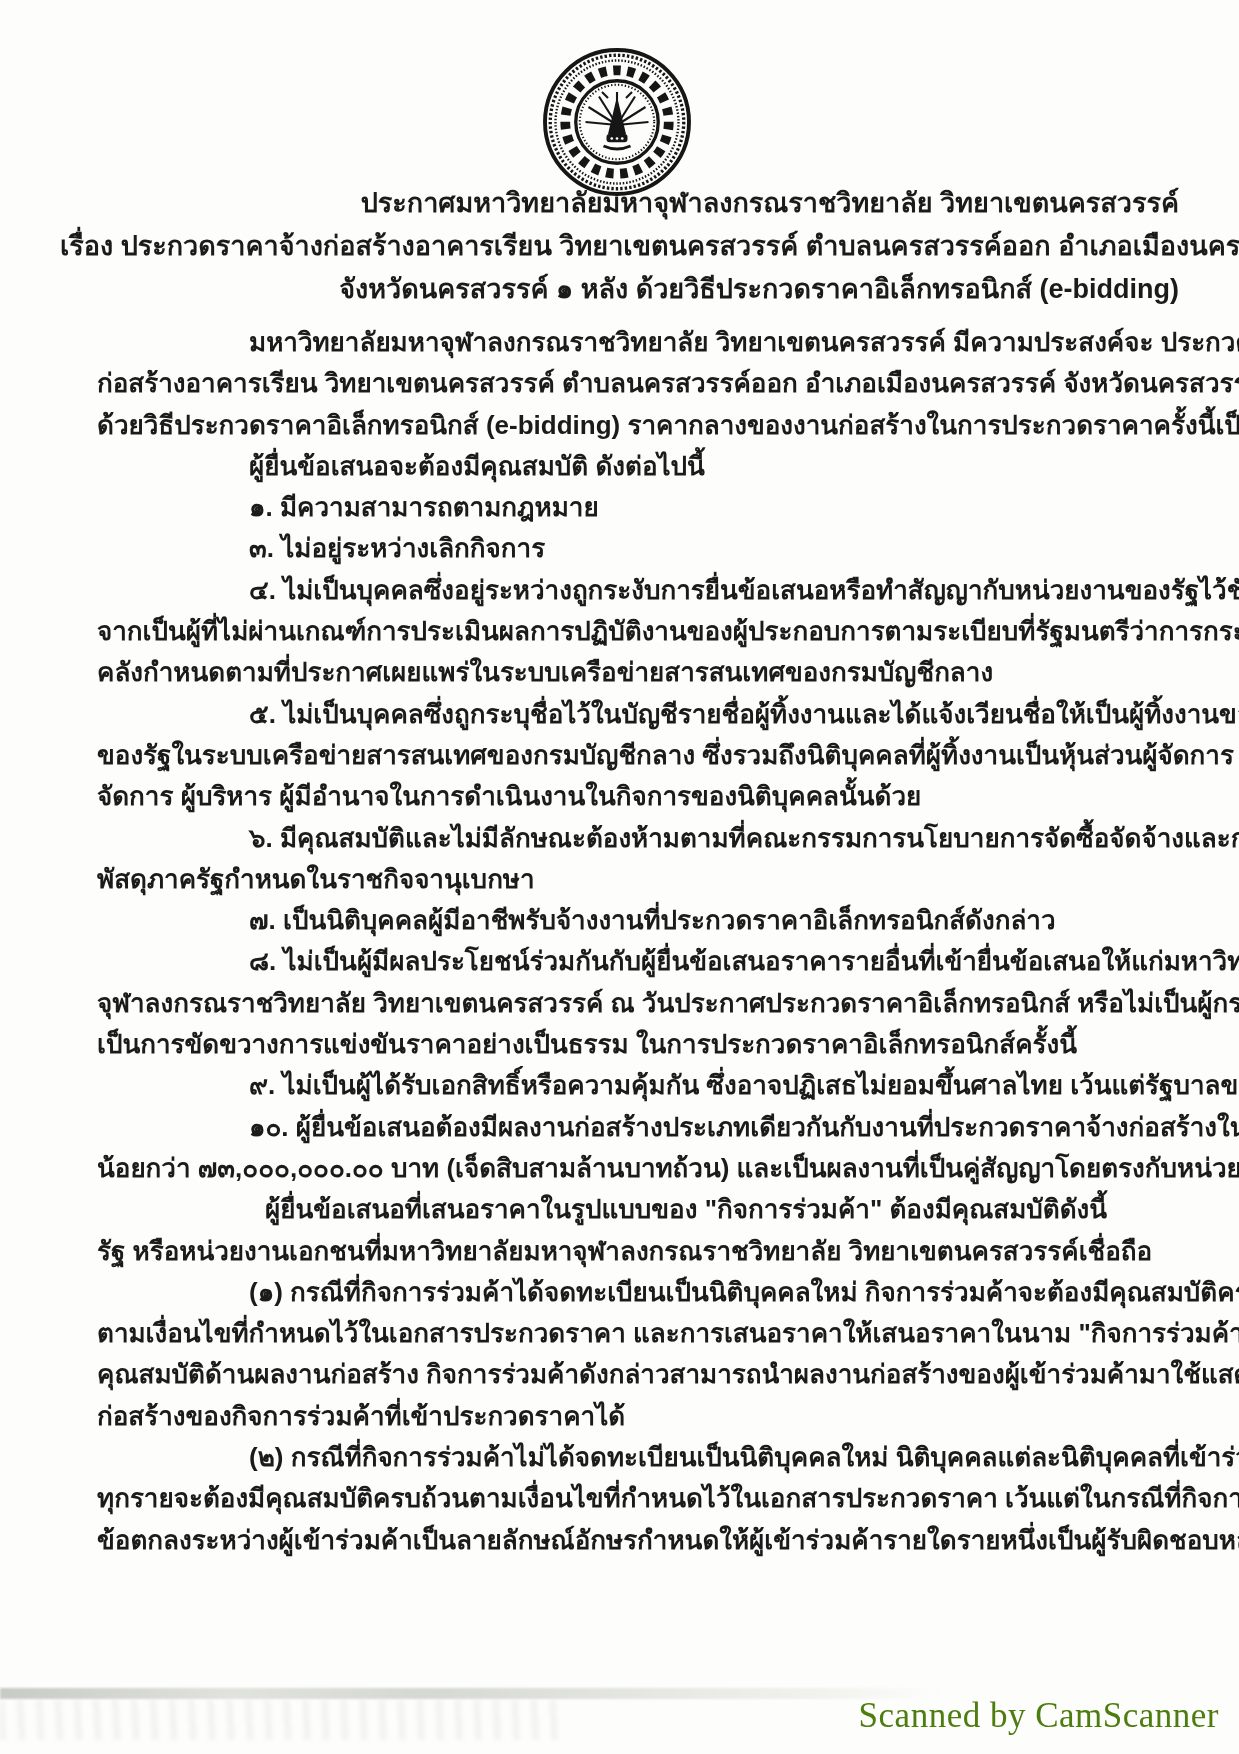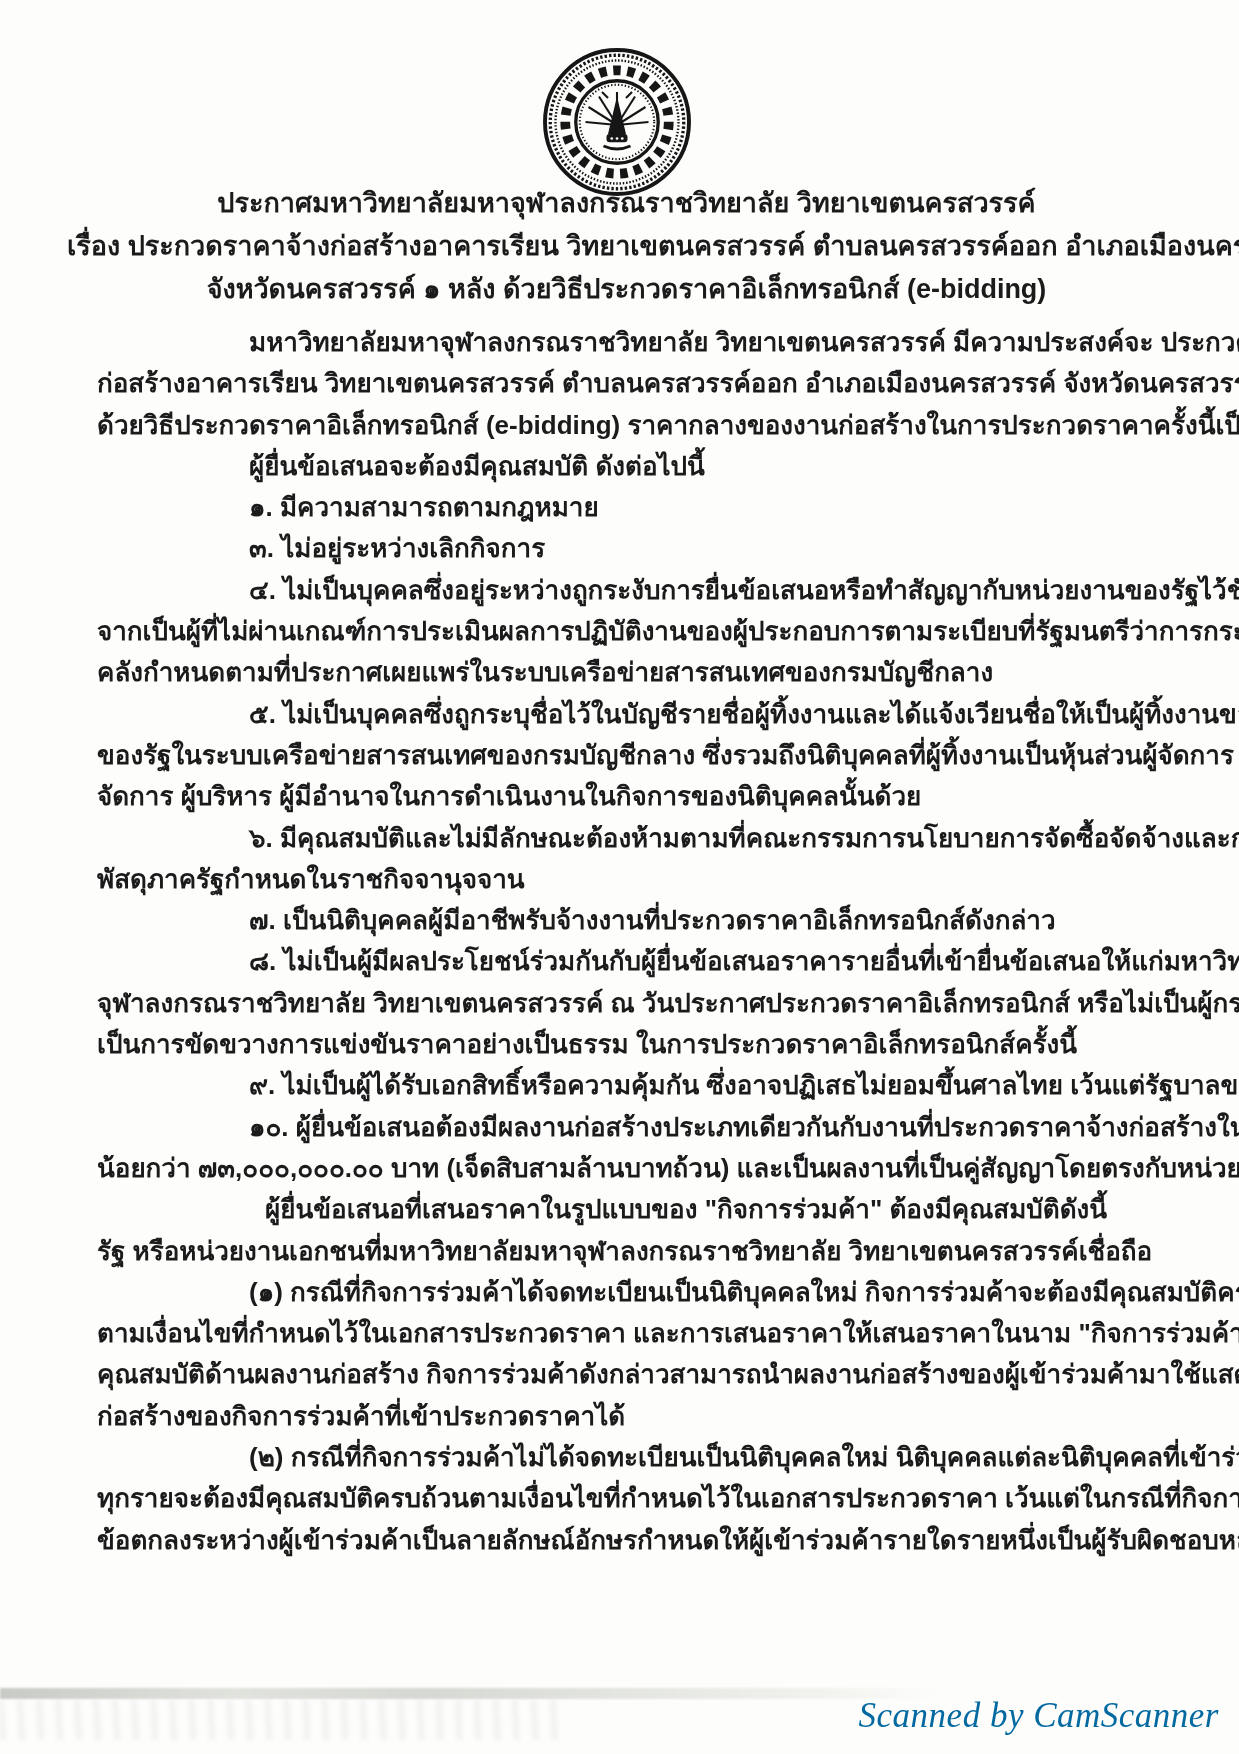--- a/index.html
+++ b/index.html
@@ -1,38 +1,38 @@
 <!DOCTYPE html>
 <html><head>
 <meta charset="utf-8">
 <style>
   html,body{margin:0;padding:0;background:#ffffff;}
   .page{
     position:relative;width:1239px;height:1754px;background:#fdfdfc;overflow:hidden;
     font-family:"Liberation Sans",sans-serif;color:#1b1b1b;
   }
   .seal{position:absolute;left:542px;top:46px;width:150px;height:152px;}
-  .titles{position:absolute;top:182px;left:67px;width:1119px;text-align:center;}
+  .titles{position:absolute;top:182px;left:60px;width:1119px;text-align:right;}
   .title-line{height:43px;line-height:43px;font-size:27px;font-weight:700;white-space:nowrap;}
   .doc-body{position:absolute;top:322px;left:97px;width:1068px;}
   .body-line{height:41.3px;line-height:41.3px;font-size:26px;font-weight:600;white-space:nowrap;}
   .flush{padding-left:0;}
   .indent{padding-left:152px;}
   .indent2{padding-left:168px;}
   .scan-band{
     position:absolute;left:0;top:1688px;width:940px;height:11px;opacity:.75;filter:blur(1px);
     background:linear-gradient(90deg,#b7bbb3 0%,#d8dad3 25%,#c9ccc5 45%,#dfe1db 70%,#efefea 88%,rgba(255,255,255,0) 100%);
   }
   .scan-noise{
     position:absolute;left:0;top:1700px;width:560px;height:40px;opacity:.25;filter:blur(2px);
     background:repeating-linear-gradient(87deg,#cfd2ca 0 6px,transparent 6px 19px);
   }
   .camscanner{
     position:absolute;right:20px;top:1696px;
-    font-family:"Liberation Serif",serif;font-size:35px;color:#0369a1;letter-spacing:.5px;font-style:italic;
+    font-family:"Liberation Serif",serif;font-size:35px;color:#4d7c0f;letter-spacing:.5px;
   }
 </style>
 </head>
 <body>
 
 <div class="page">
 
   <div class="seal">
     <svg viewBox="0 0 100 100" width="150" height="152" xmlns="http://www.w3.org/2000/svg">
       <g fill="none" stroke="#161616">
@@ -76,21 +76,21 @@
       <div class="body-line indent">ผู้ยื่นข้อเสนอจะต้องมีคุณสมบัติ ดังต่อไปนี้</div>
       <div class="body-line indent">๑. มีความสามารถตามกฎหมาย</div>
       <div class="body-line indent">๓. ไม่อยู่ระหว่างเลิกกิจการ</div>
       <div class="body-line indent">๔. ไม่เป็นบุคคลซึ่งอยู่ระหว่างถูกระงับการยื่นข้อเสนอหรือทำสัญญากับหน่วยงานของรัฐไว้ชั่วคราวเนื่อง</div>
       <div class="body-line flush">จากเป็นผู้ที่ไม่ผ่านเกณฑ์การประเมินผลการปฏิบัติงานของผู้ประกอบการตามระเบียบที่รัฐมนตรีว่าการกระทรวงการ</div>
       <div class="body-line flush">คลังกำหนดตามที่ประกาศเผยแพร่ในระบบเครือข่ายสารสนเทศของกรมบัญชีกลาง</div>
       <div class="body-line indent">๕. ไม่เป็นบุคคลซึ่งถูกระบุชื่อไว้ในบัญชีรายชื่อผู้ทิ้งงานและได้แจ้งเวียนชื่อให้เป็นผู้ทิ้งงานของหน่วยงาน</div>
       <div class="body-line flush">ของรัฐในระบบเครือข่ายสารสนเทศของกรมบัญชีกลาง ซึ่งรวมถึงนิติบุคคลที่ผู้ทิ้งงานเป็นหุ้นส่วนผู้จัดการ กรรมการผู้</div>
       <div class="body-line flush">จัดการ ผู้บริหาร ผู้มีอำนาจในการดำเนินงานในกิจการของนิติบุคคลนั้นด้วย</div>
       <div class="body-line indent">๖. มีคุณสมบัติและไม่มีลักษณะต้องห้ามตามที่คณะกรรมการนโยบายการจัดซื้อจัดจ้างและการบริหาร</div>
-      <div class="body-line flush">พัสดุภาครัฐกำหนดในราชกิจจานุจจาน</div>
+      <div class="body-line flush">พัสดุภาครัฐกำหนดในราชกิจจานุเบกษา</div>
       <div class="body-line indent">๗. เป็นนิติบุคคลผู้มีอาชีพรับจ้างงานที่ประกวดราคาอิเล็กทรอนิกส์ดังกล่าว</div>
       <div class="body-line indent">๘. ไม่เป็นผู้มีผลประโยชน์ร่วมกันกับผู้ยื่นข้อเสนอราคารายอื่นที่เข้ายื่นข้อเสนอให้แก่มหาวิทยาลัยมหา</div>
       <div class="body-line flush">จุฬาลงกรณราชวิทยาลัย วิทยาเขตนครสวรรค์ ณ วันประกาศประกวดราคาอิเล็กทรอนิกส์ หรือไม่เป็นผู้กระทำการอัน</div>
       <div class="body-line flush">เป็นการขัดขวางการแข่งขันราคาอย่างเป็นธรรม ในการประกวดราคาอิเล็กทรอนิกส์ครั้งนี้</div>
       <div class="body-line indent">๙. ไม่เป็นผู้ได้รับเอกสิทธิ์หรือความคุ้มกัน ซึ่งอาจปฏิเสธไม่ยอมขึ้นศาลไทย เว้นแต่รัฐบาลของผู้ยื่นข้อ</div>
       <div class="body-line indent">๑๐. ผู้ยื่นข้อเสนอต้องมีผลงานก่อสร้างประเภทเดียวกันกับงานที่ประกวดราคาจ้างก่อสร้างในวงเงินไม่</div>
       <div class="body-line flush">น้อยกว่า ๗๓,๐๐๐,๐๐๐.๐๐ บาท (เจ็ดสิบสามล้านบาทถ้วน) และเป็นผลงานที่เป็นคู่สัญญาโดยตรงกับหน่วยงานของ</div>
       <div class="body-line indent2">ผู้ยื่นข้อเสนอที่เสนอราคาในรูปแบบของ "กิจการร่วมค้า" ต้องมีคุณสมบัติดังนี้</div>
       <div class="body-line flush">รัฐ หรือหน่วยงานเอกชนที่มหาวิทยาลัยมหาจุฬาลงกรณราชวิทยาลัย วิทยาเขตนครสวรรค์เชื่อถือ</div>
       <div class="body-line indent">(๑) กรณีที่กิจการร่วมค้าได้จดทะเบียนเป็นนิติบุคคลใหม่ กิจการร่วมค้าจะต้องมีคุณสมบัติครบถ้วน</div>

